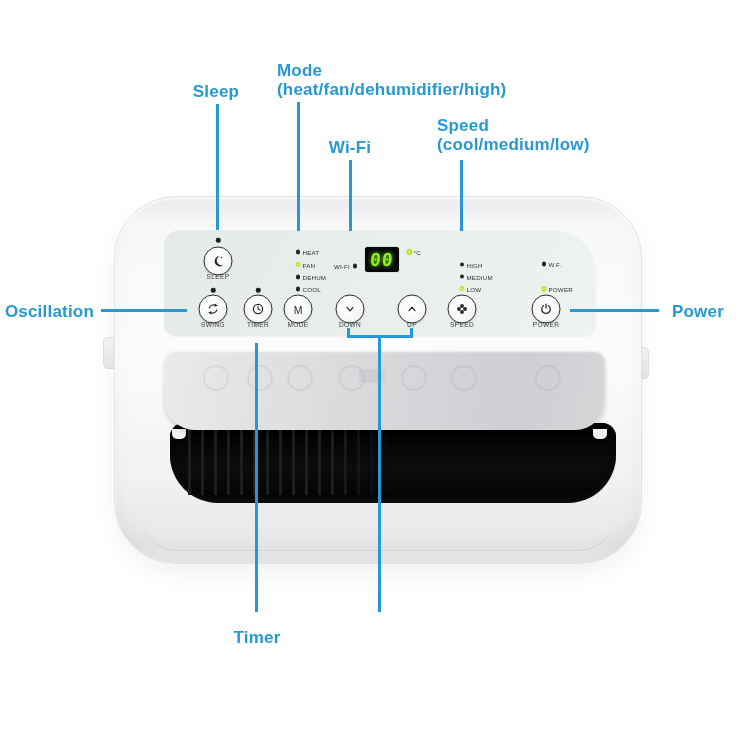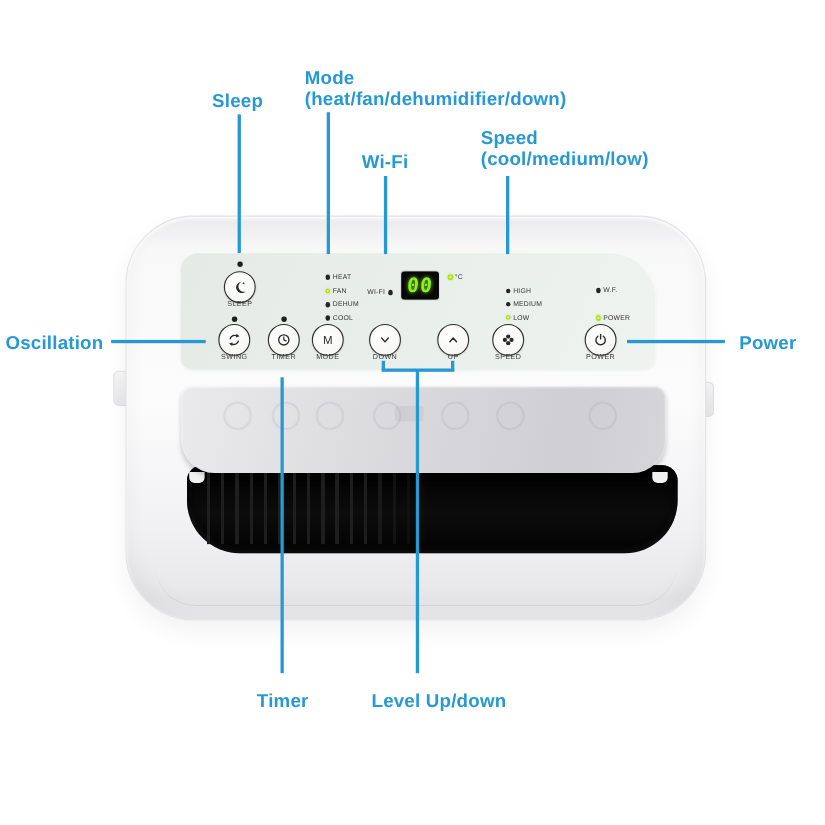--- a/index.html
+++ b/index.html
@@ -228,21 +228,21 @@
       <span class="refl" style="left:370px;"></span>
       <span class="refl-disp" style="left:194px;"></span>
     </div>
   </div>
 
   <div class="callout-label" style="left:166px;top:82px;width:100px;text-align:center;">Sleep</div>
   <div class="cline" style="left:215.5px;top:104px;width:3px;height:126px;"></div>
 
   <div class="callout-label" style="left:277px;top:61px;">
     <div>Mode</div>
-    <div>(heat/fan/dehumidifier/down)</div>
+    <div>(heat/fan/dehumidifier/high)</div>
   </div>
   <div class="cline" style="left:296.5px;top:102px;width:3px;height:129px;"></div>
 
   <div class="callout-label" style="left:300px;top:138px;width:100px;text-align:center;">Wi-Fi</div>
   <div class="cline" style="left:349px;top:160px;width:3px;height:71px;"></div>
 
   <div class="callout-label" style="left:437px;top:116px;">
     <div>Speed</div>
     <div>(cool/medium/low)</div>
   </div>
@@ -254,15 +254,14 @@
   <div class="callout-label" style="left:672px;top:302px;">Power</div>
   <div class="cline" style="left:570px;top:308.5px;width:89px;height:3px;"></div>
 
   <div class="cline" style="left:255px;top:343px;width:3px;height:269px;"></div>
   <div class="callout-label" style="left:197px;top:628px;width:120px;text-align:center;">Timer</div>
 
   <div class="cline" style="left:346.5px;top:328px;width:3px;height:9px;"></div>
   <div class="cline" style="left:410px;top:328px;width:3px;height:9px;"></div>
   <div class="cline" style="left:346.5px;top:335px;width:66.5px;height:3px;"></div>
   <div class="cline" style="left:378px;top:337px;width:3px;height:275px;"></div>
-  <div class="callout-label" style="left:319px;top:628px;width:160px;text-align:center;">Level Up/down</div>
 
 </div>
 
 </body></html>

